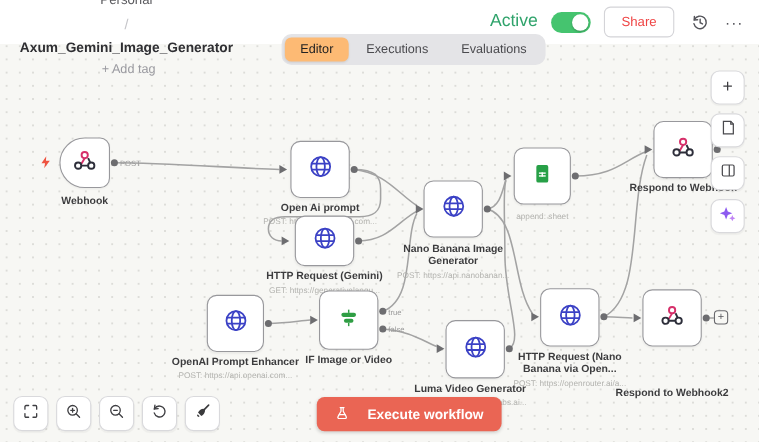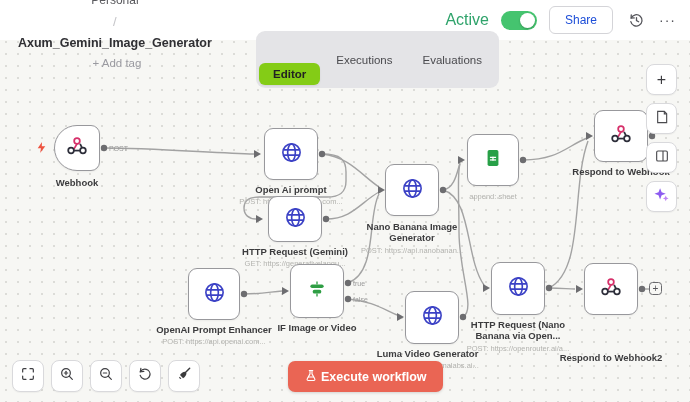--- a/index.html
+++ b/index.html
@@ -23,33 +23,33 @@
   }
   .crumbs { display:flex; align-items:center; gap:7px; font-size:12px; color:#5a5a5e;flex-direction:column; }
   .crumbs .wf-name { font-weight:700; color:#2f2f33; font-size:12.5px; }
   .crumbs .sep { color:#c4c4c8; font-size:13px; }
   .crumbs .add-tag { color:#9a9aa0; font-size:11.5px; margin-left:4px; }
   .hright { display:flex; align-items:center; gap:12px; }
   .active-lbl { color:#2fa36b; font-size:16px; }
   .toggle { width:36px; height:19px; border-radius:10px; background:#45c46f; position:relative; cursor:pointer; }
   .toggle .knob { position:absolute; right:2px; top:2px; width:15px; height:15px; border-radius:50%; background:#fff; box-shadow:0 1px 2px rgba(0,0,0,.25); }
   .btn { font-size:12px; border-radius:6px; padding:6px 15px; cursor:pointer; border:1px solid transparent; }
-  .btn.share { background:#fff; border-color:#d4d4d8; color:#1d4ed8; }
+  .btn.share { background:#fff; border-color:#d4d4d8; color:#ef4444; }
   .btn.save { background:#ea6554; color:#fff; font-weight:600; }
   .hicon { width:22px; height:22px; display:flex; align-items:center; justify-content:center; color:#54545a; cursor:pointer; }
   .dots3 { font-size:14px; letter-spacing:1px; color:#54545a; cursor:pointer; }
 
   
   .tabs {
     position:absolute; left:256px; top:31px; z-index:6;
     display:flex; align-items:center; gap:2px;
     background:#e4e4e7; border-radius:9px; padding:3px;
   }
   .tab { font-size:11.5px; color:#4a4a4e; padding:5px 14px; border-radius:6px; cursor:pointer; white-space:nowrap; }
-  .tab.active { background:#84cc16; font-weight:700; color:#222; box-shadow:0 1px 2px rgba(0,0,0,.08);margin-top:29px; }
+  .tab.active { background:#fdba74; font-weight:400; color:#222; box-shadow:0 1px 2px rgba(0,0,0,.08); }
 
   
   .node {
     position:absolute; z-index:2; background:#fff;
     border:1px solid #98989c; border-radius:9px;
     display:flex; align-items:center; justify-content:center;
     box-shadow:0 1px 2px rgba(0,0,0,.05); cursor:pointer;
   }
   .node.trigger { border-radius:23px 9px 9px 23px; }
   .ncap { position:absolute; z-index:2; text-align:center; pointer-events:none; }
@@ -68,21 +68,21 @@
 
   
   .btool { position:absolute; left:12px; top:360px; z-index:6; display:flex; gap:7px; }
   .btool .sqbtn { width:32px; height:32px; }
 
   
   .execute {
     position:absolute; left:288px; top:361px; height:31px; z-index:6;
     background:#ea6554; color:#fff; border:none; border-radius:7px;
     font-size:12.5px; font-weight:700; font-family:"Liberation Sans",sans-serif;
-    display:flex; align-items:center; gap:3px; padding:0 16px; cursor:pointer;
+    display:flex; align-items:center; gap:16px; padding:0 16px; cursor:pointer;
     box-shadow:0 1px 3px rgba(0,0,0,.15);
     text-align:center;
   }
 
   
   .bolt { position:absolute; left:35px; top:140px; z-index:2; }
   .plusbox {
     position:absolute; left:649px; top:282px; width:13px; height:13px; z-index:2;
     border:1.4px solid #69696d; border-radius:3.5px; color:#55555a;
     display:flex; align-items:center; justify-content:center; font-size:10px; line-height:1; cursor:pointer;

